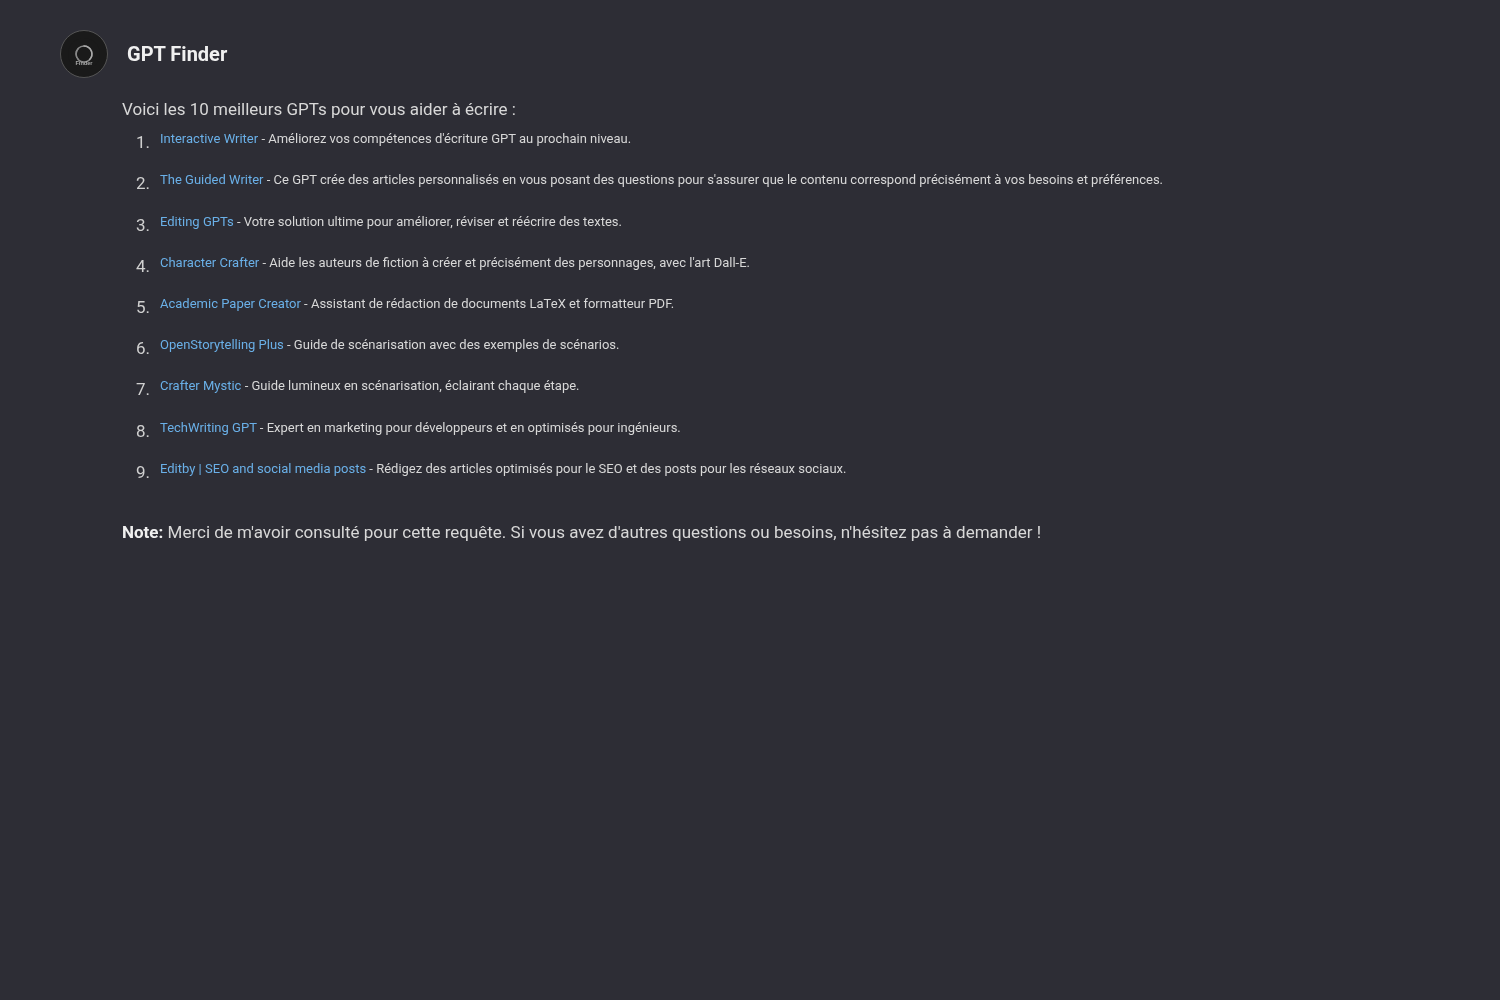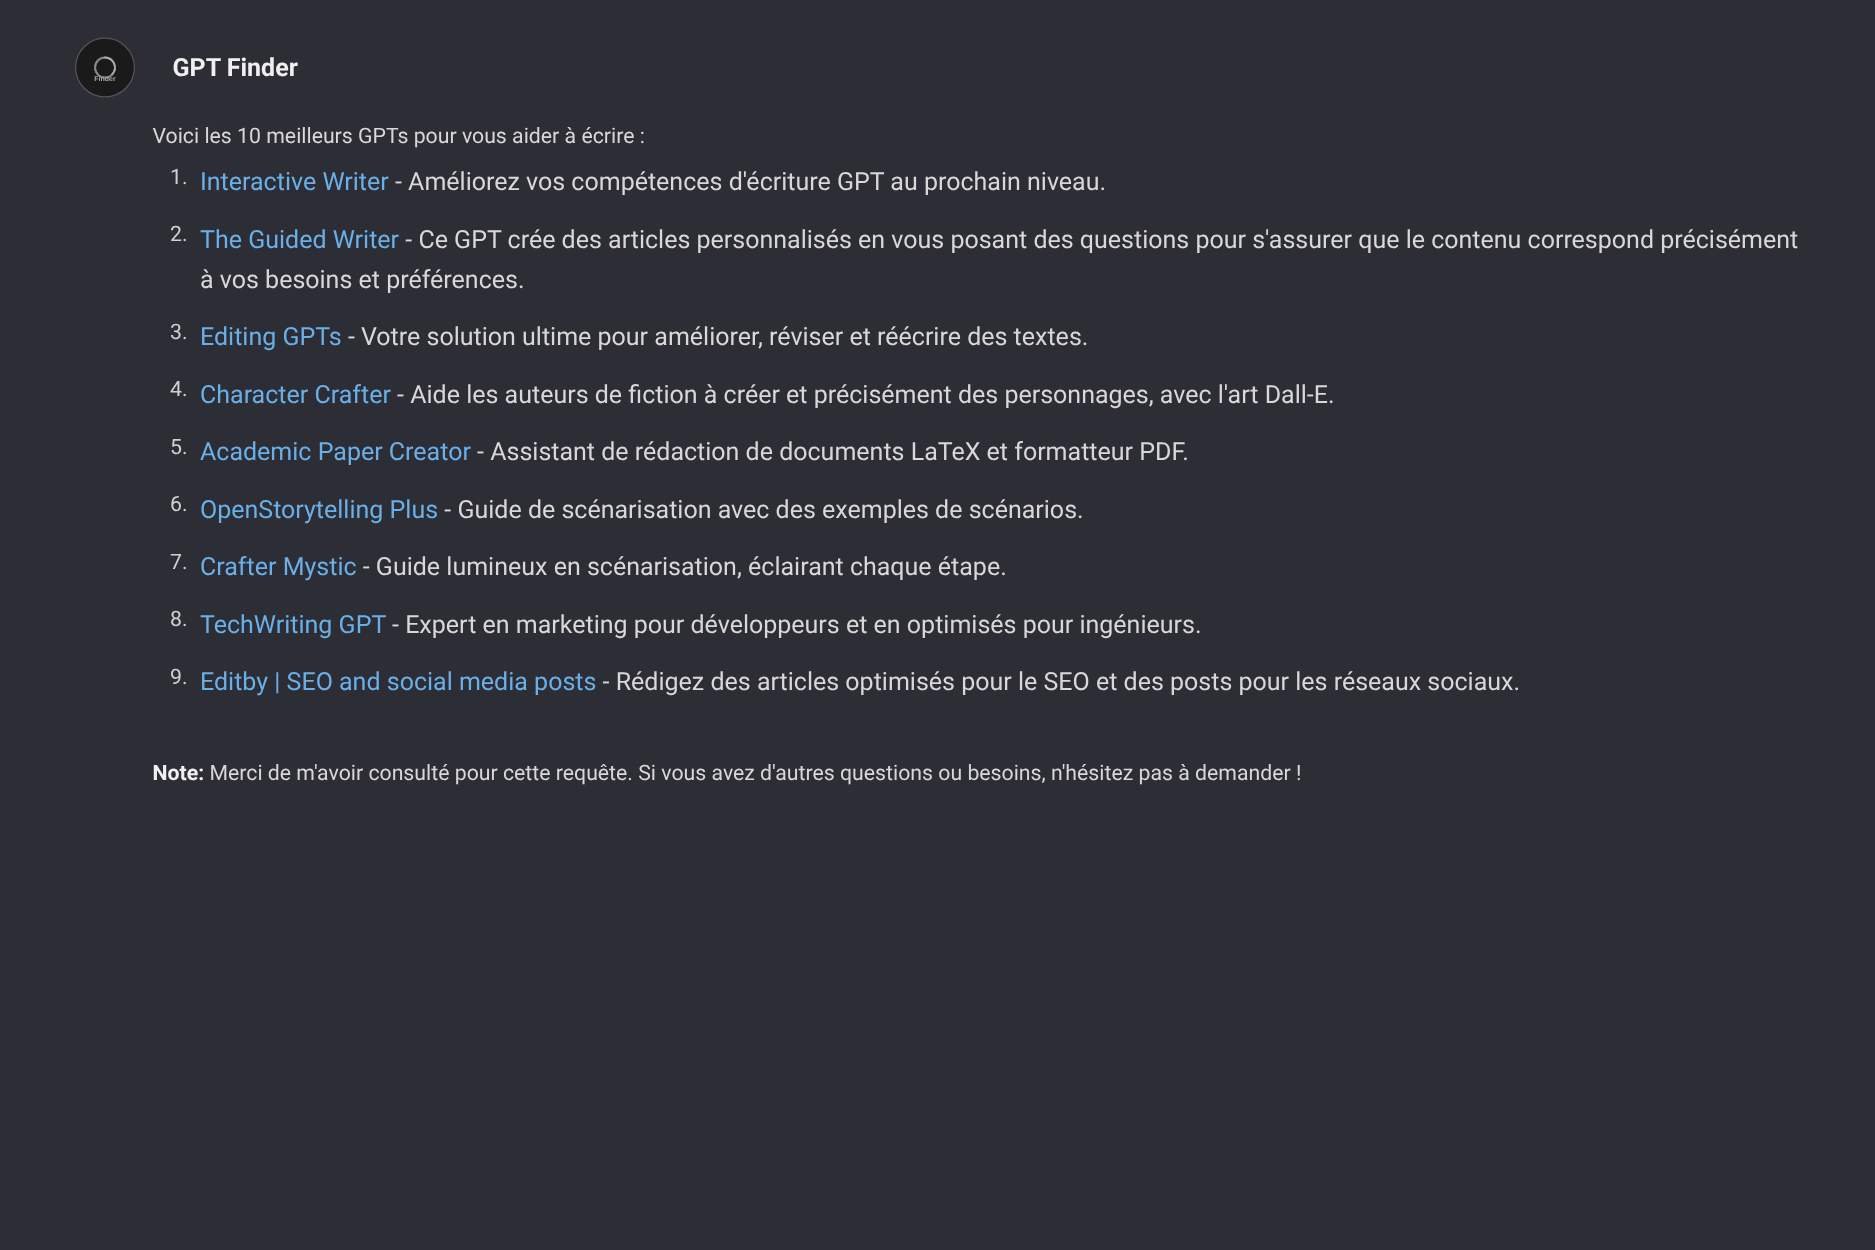--- a/index.html
+++ b/index.html
@@ -15,21 +15,21 @@
       font-size: 17px;
       line-height: 1.6;
       width: 1500px;
       min-height: 1000px;
       padding: 30px 60px;
     }
 
     .header {
       display: flex;
       align-items: center;
-      gap: 30px;
+      gap: 19px;
       margin-bottom: 18px;
     }
 
     .logo-circle {
       width: 48px;
       height: 48px;
       border-radius: 50%;
       background-color: #1a1a1a;
       border: 1px solid #555;
       display: flex;
@@ -73,33 +73,33 @@
       color: #d0d0d0;
       font-size: 17px;
       min-width: 28px;
       text-align: right;
       flex-shrink: 0;
       padding-top: 0;
     }
 
     .list-content {
       flex: 1;
-      font-size: 20px;
+      font-size: 13px;
       color: #d8d8d8;
     }
 
     .gpt-link {
       color: #6ab0e8;
       text-decoration: none;
       cursor: pointer;
     }
 
     .note-section {
       padding-left: 62px;
-      margin-top: 44px;
+      margin-top: 32px;
       color: #d8d8d8;
       font-size: 17px;
       line-height: 1.7;
     }
 
     .note-bold {
       font-weight: 700;
       color: #f0f0f0;
     }
   </style>

